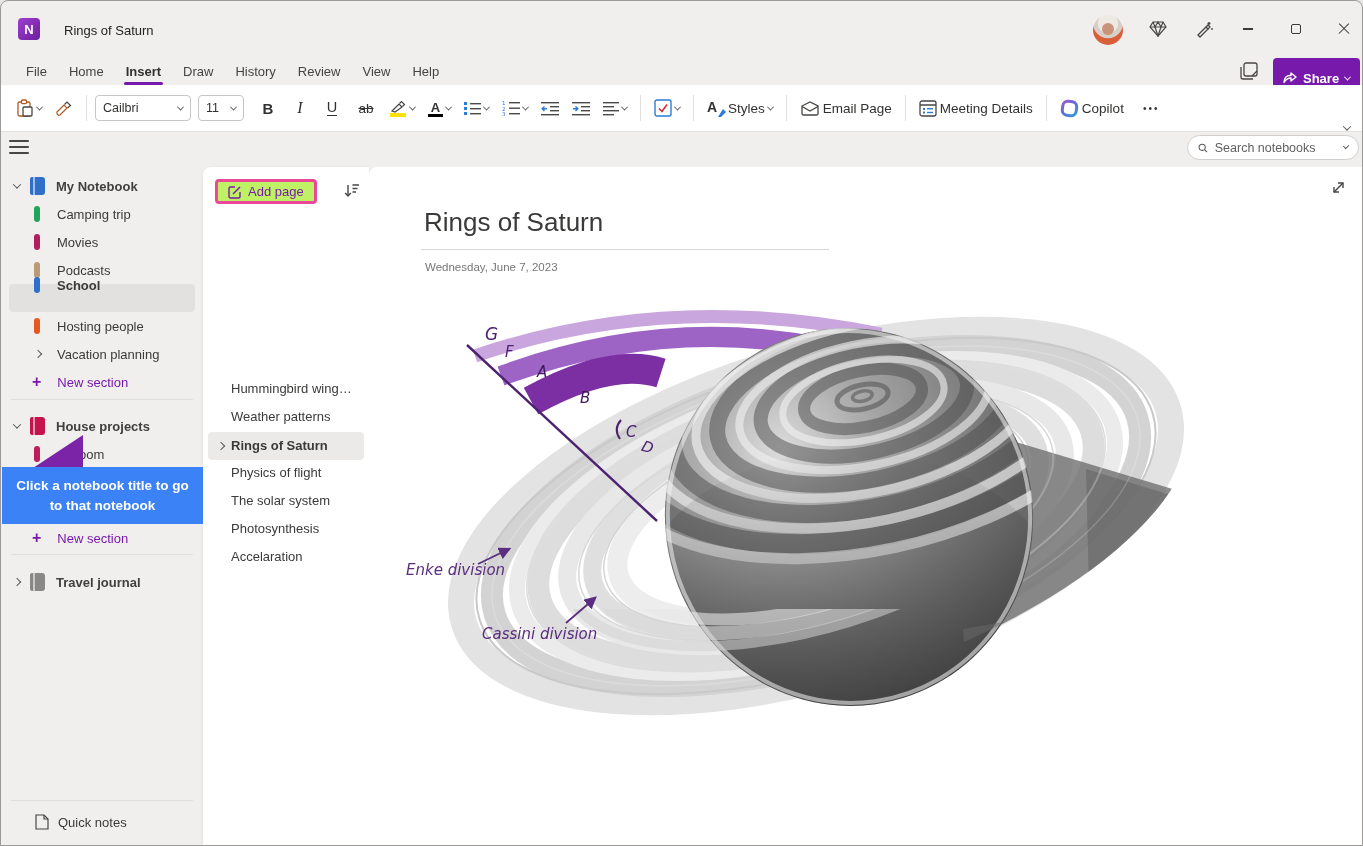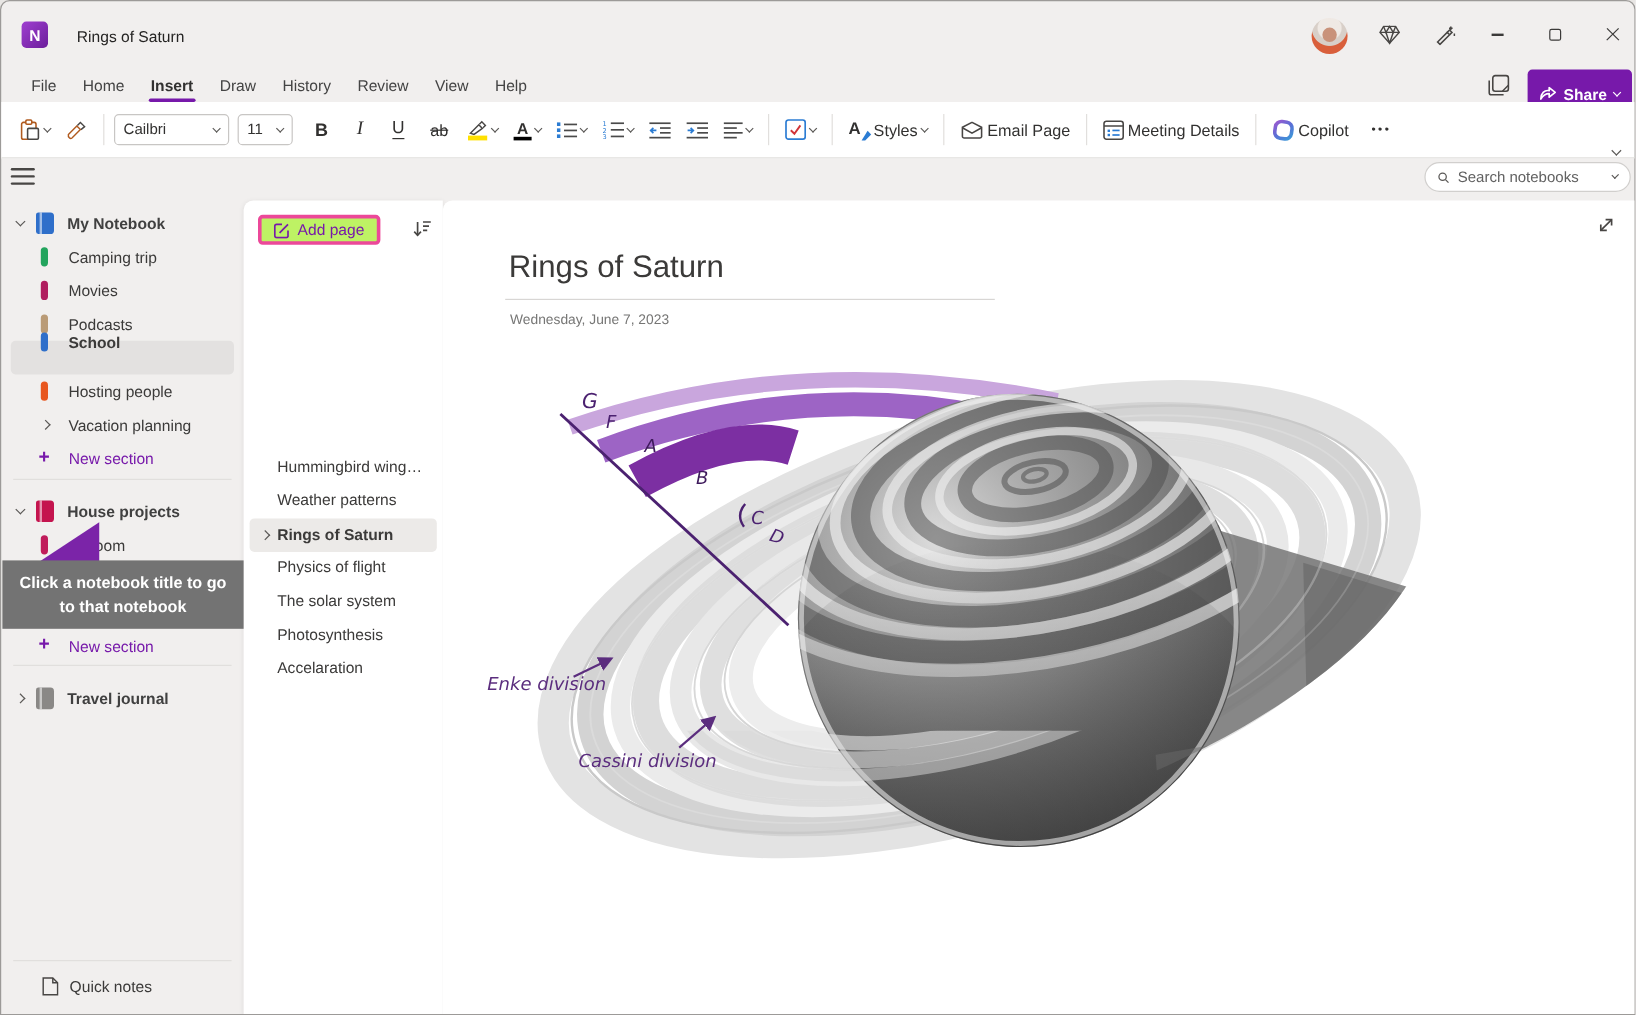--- a/index.html
+++ b/index.html
@@ -386,21 +386,21 @@
       <span class="chev down" style="margin-left:13px;"></span>
       <span class="nbicon" style="margin-left: 10px; background-color: rgb(196, 20, 78);"></span>
       <span class="nbname" style="margin-left:11px;">House projects</span>
     </div>
     <div class="navrow" style="top:439px;">
       <span class="sectab" style="margin-left: 33px; background-color: rgb(192, 28, 91);"></span>
       <span style="margin-left:39px;">oom</span>
     </div>
 
     <div class="tip-tri" style="background-color: rgb(123, 36, 168);"></div>
-    <div class="tip-body" style="background-color: #737373;">
+    <div class="tip-body" style="background-color: #3b82f6;">
       <span>Click a notebook title to go to that notebook</span>
     </div>
 
     <div class="navrow newsec" style="top:523px;">
       <span class="plus" style="margin-left:31px;">+</span>
       <span style="margin-left:16px;">New section</span>
     </div>
     <div class="rail-div" style="top:553px;"></div>
 
     <div class="navrow" style="top:567px;">

